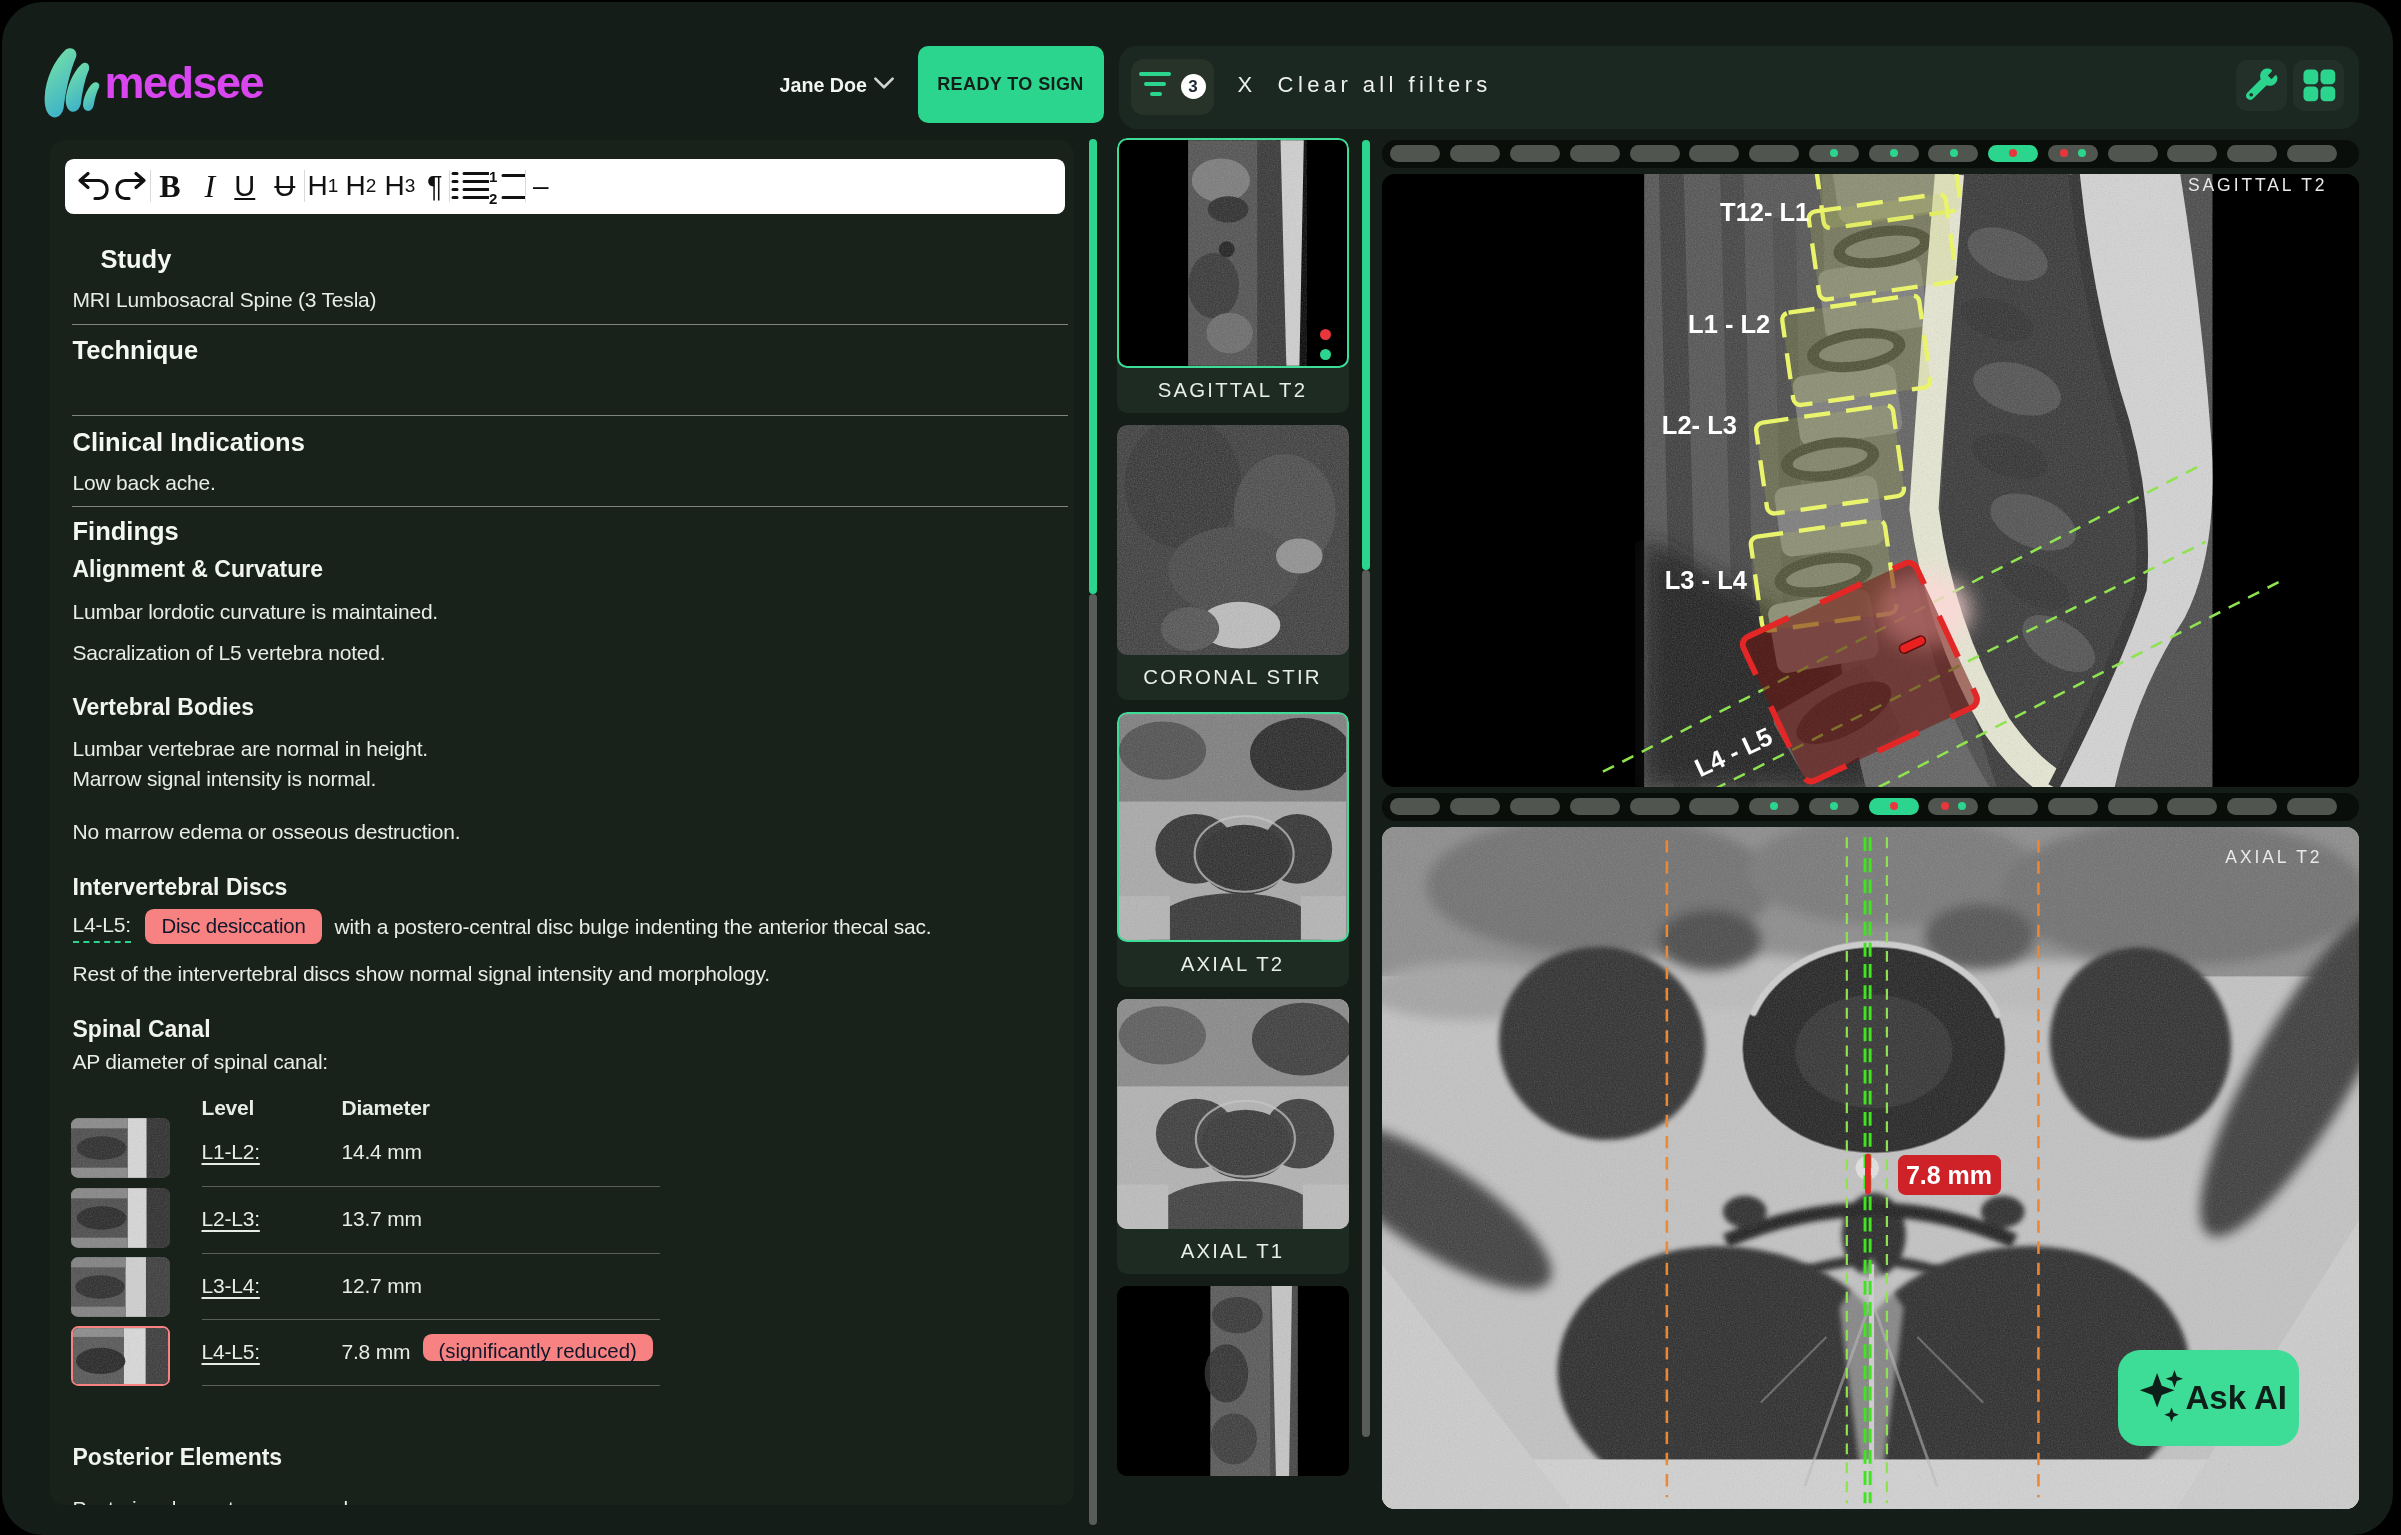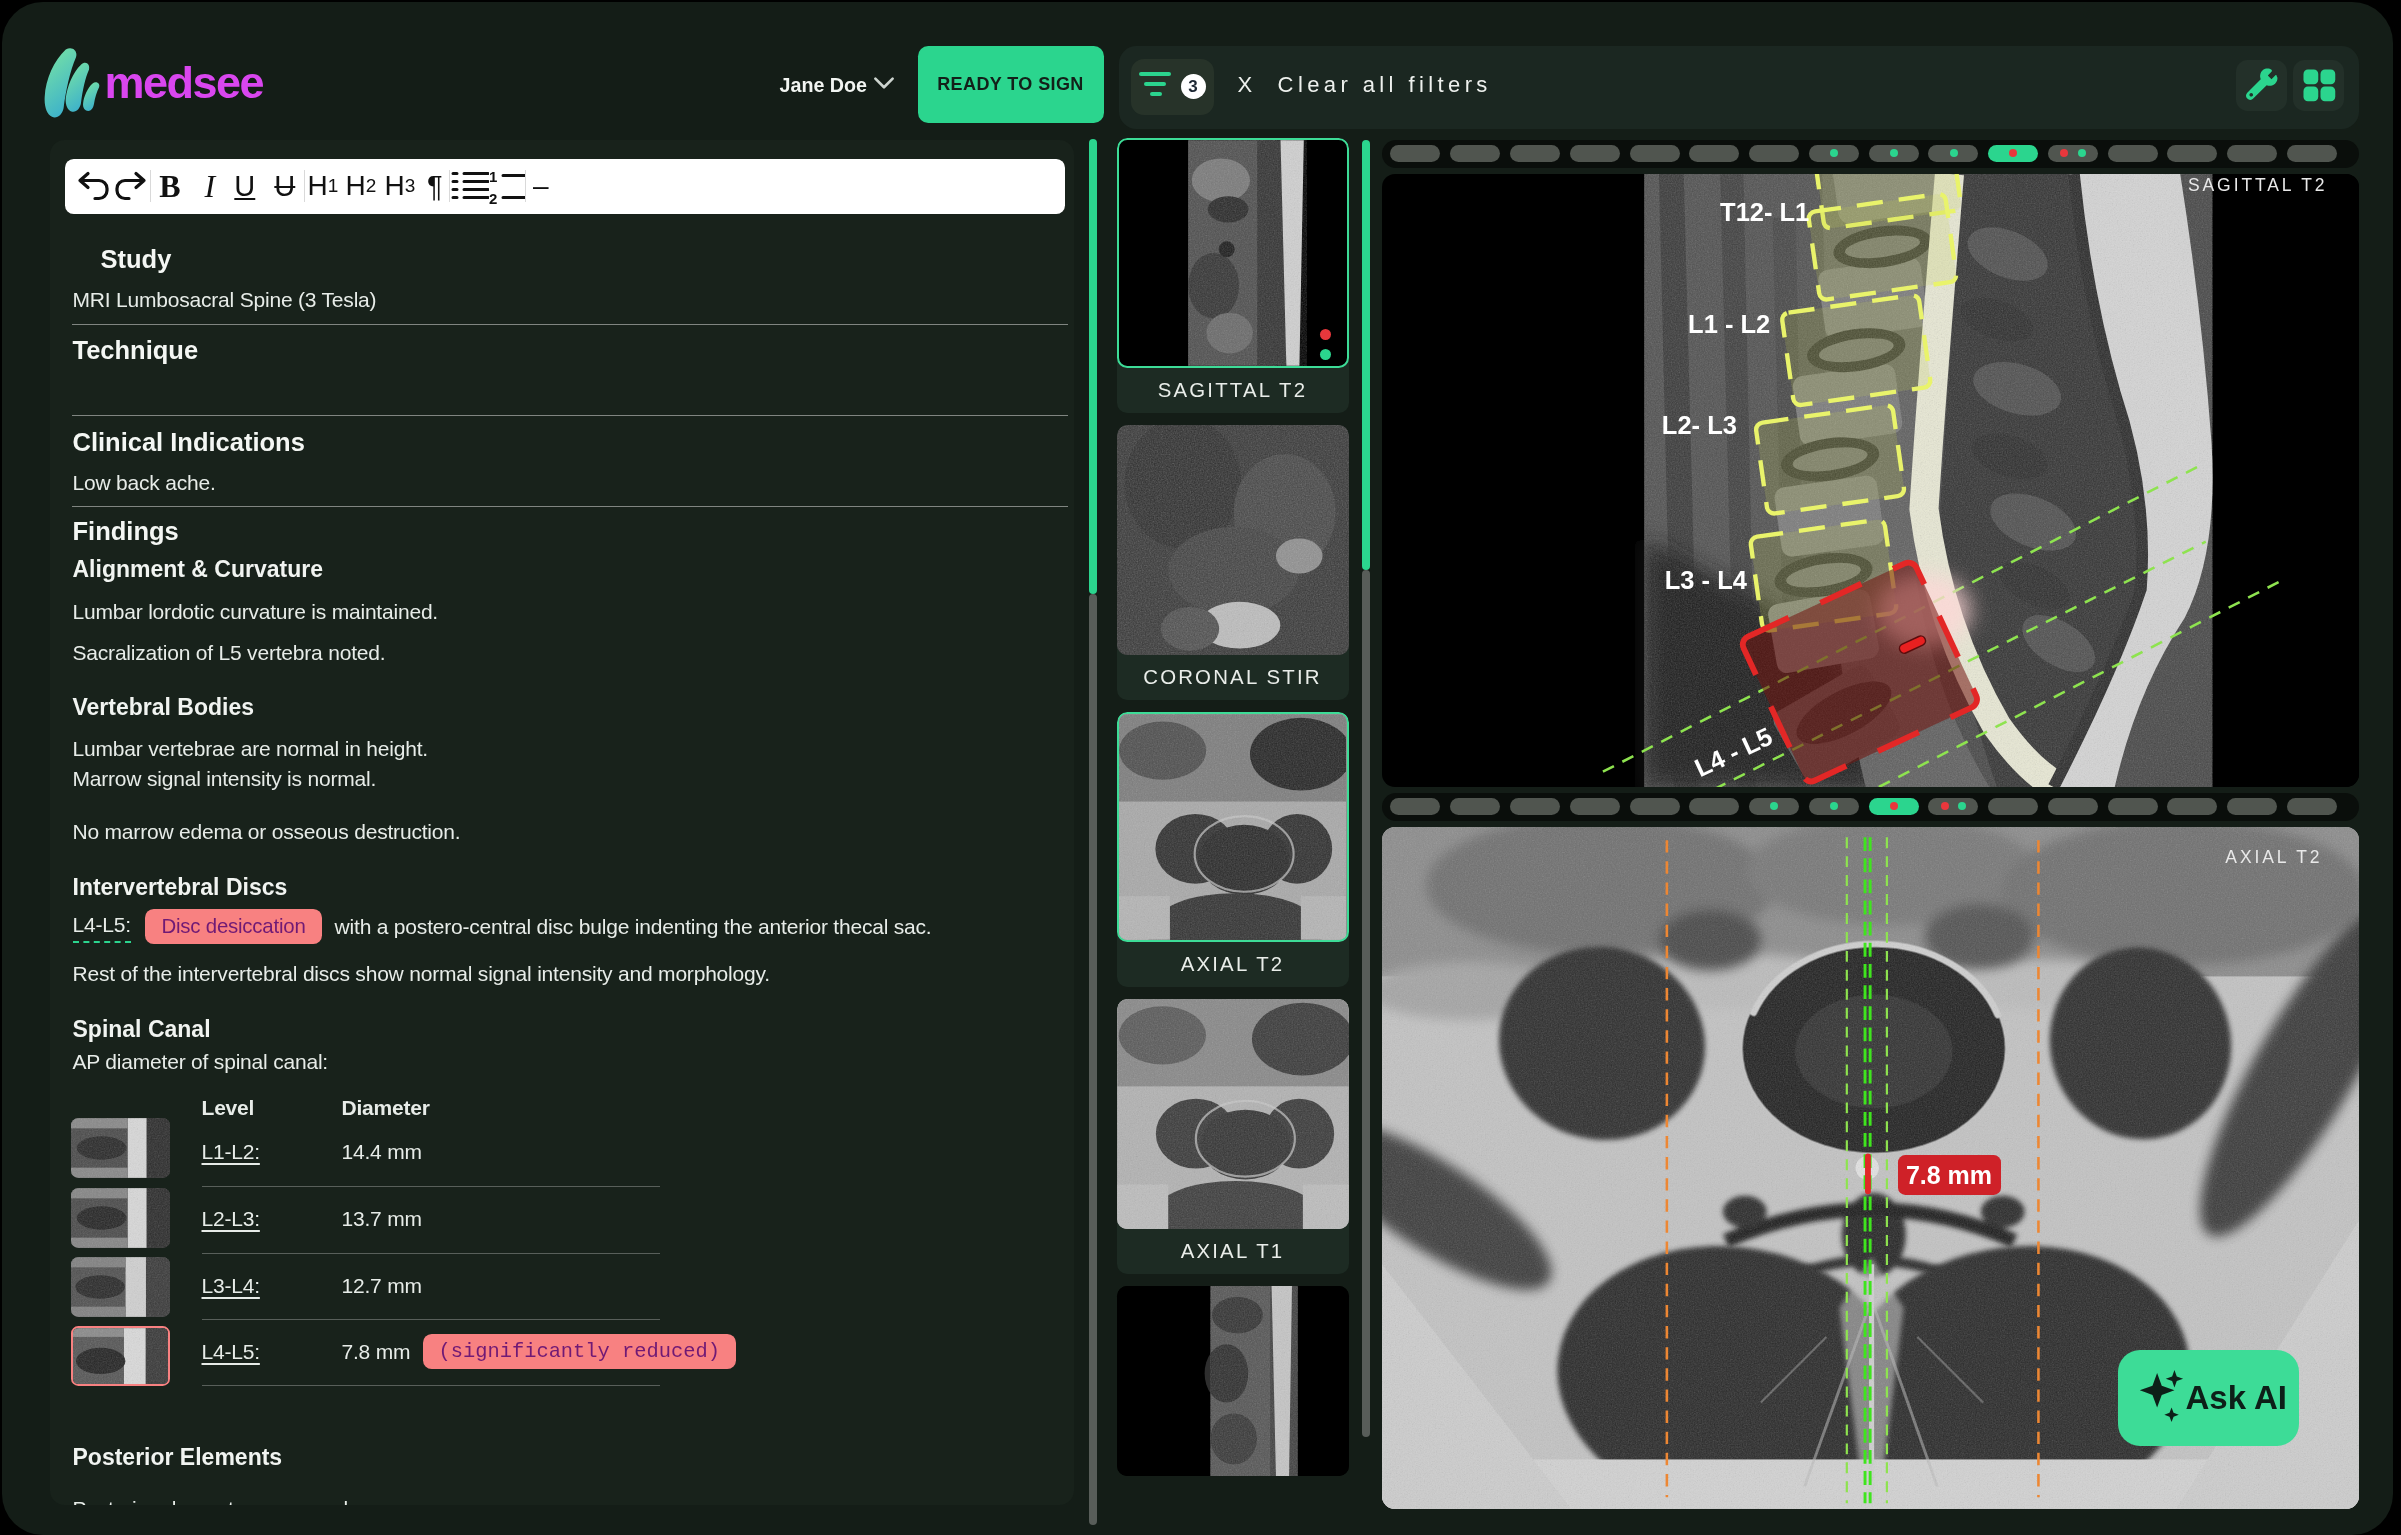--- a/index.html
+++ b/index.html
@@ -19,21 +19,21 @@
 
 .editor { left:48px; top:138px; width:1024px; height:1365px; background:#18221b; border-radius:14.6px; overflow:hidden; }
 .toolbar { position:absolute; left:15.3px; top:19px; width:1000px; height:55px; background:#fff; border-radius:8.7px; }
 .tbi { position:absolute; top:0; height:55px; display:flex; align-items:center; justify-content:center; color:#111; }
 .tsep { position:absolute; top:11.7px; width:1.5px; height:32px; background:#d9d9d9; }
 .h3 { position:absolute; left:23px; font-size:25.5px; font-weight:bold; color:#f4f7f4; line-height:32px; }
 .h4 { position:absolute; left:23px; font-size:23px; font-weight:600; color:#f1f4f1; line-height:31px; }
 .bl { position:absolute; left:23px; font-size:21px; color:#e7ece8; line-height:29px; white-space:nowrap; letter-spacing:-0.2px; }
 .hr { position:absolute; left:22px; right:5.8px; height:0.7px; background:rgba(255,255,255,0.45); }
 .rowline { position:absolute; left:152px; width:458px; height:0.7px; background:rgba(255,255,255,0.28); }
-.pill { display:inline-block; background:#f88181; color:#701a75; border-radius:8.7px; }
+.pill { display:inline-block; background:#f88181; color:#0f172a; border-radius:8.7px; }
 .lvl { text-decoration:underline; text-underline-offset:4.4px; }
 .tmb { position:absolute; left:21px; width:99px; height:60px; border-radius:7.3px; overflow:hidden; }
 
 .sb { position:absolute; width:8.7px; border-radius:4.4px; }
 
 .card { position:absolute; left:1115px; width:232px; background:#1d2b23; border-radius:10.2px; overflow:hidden; }
 .cardlabel { position:absolute; left:0; right:0; bottom:0; height:45px; color:#e9ede9; font-size:20.4px; letter-spacing:2.2px; text-align:center; line-height:45px; }
 .dot { position:absolute; width:11.7px; height:11.7px; border-radius:50%; }
 
 .filmstrip { position:absolute; left:1380px; width:977px; height:28px; background:#0a0e0b; border-radius:14px; }
@@ -150,21 +150,21 @@
 <div class="bl" style="top:997px;left:292px;">14.4 mm</div>
 <div class="rowline" style="top:1046px;"></div>
 <div class="bl lvl" style="top:1064px;left:152px;">L2-L3:</div>
 <div class="bl" style="top:1064px;left:292px;">13.7 mm</div>
 <div class="rowline" style="top:1113px;"></div>
 <div class="bl lvl" style="top:1131px;left:152px;">L3-L4:</div>
 <div class="bl" style="top:1131px;left:292px;">12.7 mm</div>
 <div class="rowline" style="top:1179px;"></div>
 <div class="bl lvl" style="top:1197px;left:152px;">L4-L5:</div>
 <div class="bl" style="top:1197px;left:292px;">7.8 mm</div>
-<div class="pill" style="position:absolute;left:373px;top:1194px;height:35px;padding:0 16px;text-align:center;line-height:35px;font-size:20.4px;white-space:nowrap;font-family:Liberation Mono, monospace;">(significantly reduced)</div>
+<div class="pill" style="position:absolute;left:373px;top:1194px;height:27px;padding:0 16px;text-align:center;line-height:35px;font-size:20.4px;white-space:nowrap;">(significantly reduced)</div>
 <div class="rowline" style="top:1245px;"></div>
 <div class="tmb" style="top:978px;"><svg width="99" height="60" viewBox="0 0 136 82">
           <rect width="136" height="82" fill="#4a4a4a"></rect>
           <rect x="78" y="0" width="26" height="82" fill="#d8d8d8"></rect>
           <rect x="104" y="0" width="32" height="82" fill="#2c2c2c"></rect>
           <ellipse cx="42" cy="41" rx="34" ry="16" fill="#2a2a2a"></ellipse>
           <rect x="0" y="0" width="78" height="14" fill="#888"></rect>
           <rect x="0" y="68" width="78" height="14" fill="#888"></rect>
           <rect width="136" height="82" filter="url(#gn)" opacity="0.45"></rect>
         </svg></div>

